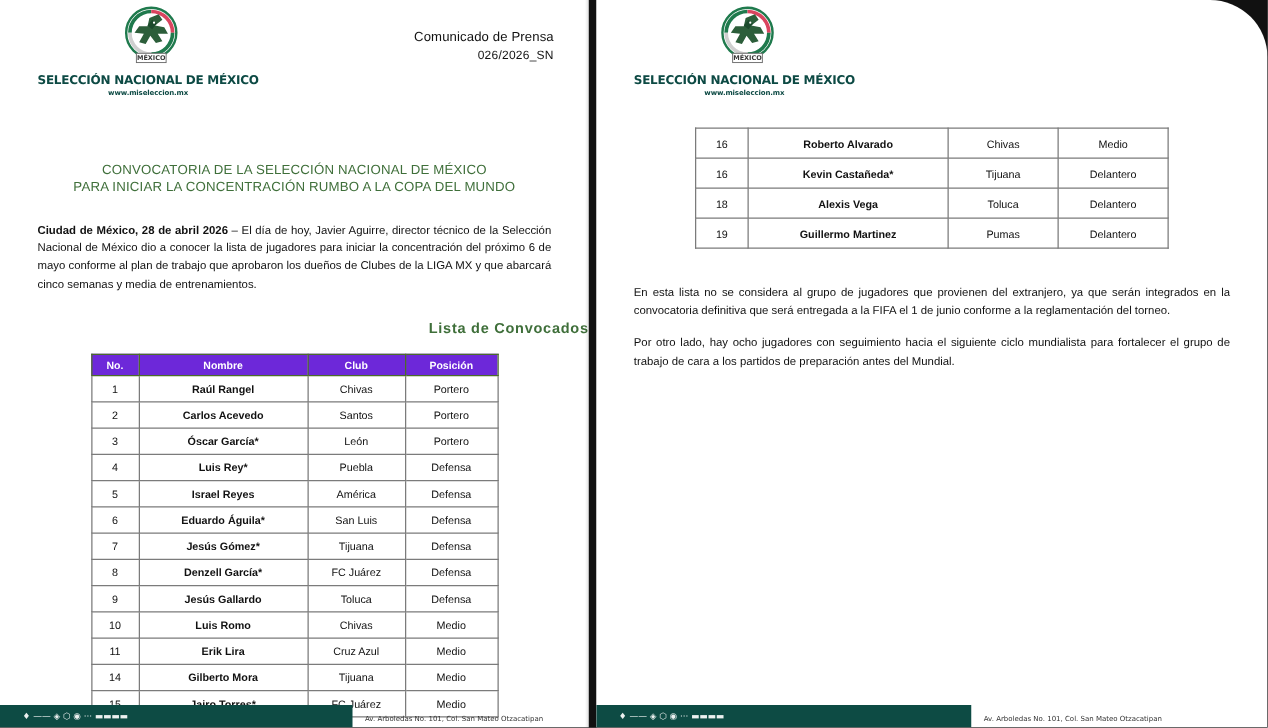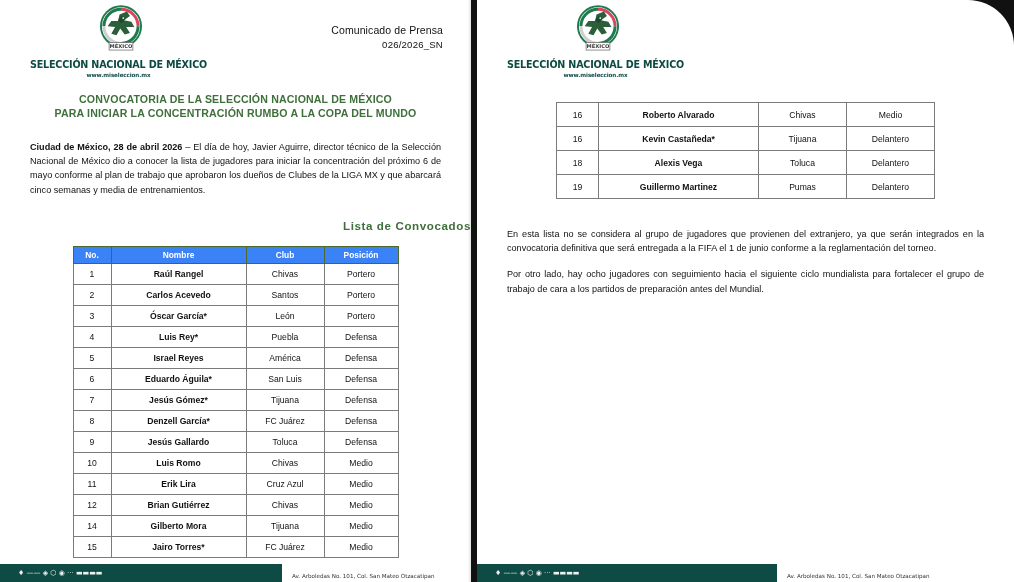--- a/index.html
+++ b/index.html
@@ -50,24 +50,24 @@
     letter-spacing: -0.1px;
     color: #0d4a44;
     margin-top: 2px;
   }
   .press-block { text-align: right; padding-top: 20px; }
   .press-title { font-size: 10.5px; color: #111; letter-spacing: .1px; }
   .press-code  { font-size: 9.6px; color: #111; margin-top: 3px; letter-spacing: .2px; }
 
   
   .doc-title {
-    margin-top: 15px;
+    margin-top: 52px;
     text-align: center;
     color: #3f6f3a;
-    font-weight: 700;
+    font-weight: 400;
     font-size: 10.6px;
     line-height: 13.5px;
     letter-spacing: .15px;
     padding: 0 16px;
   }
   .section-title {
     margin-top: 22px;
     text-align: right;
     color: #3f6f3a;
     font-weight: 700;
@@ -93,21 +93,21 @@
     border-collapse: collapse;
     font-size: 8.6px;
     color: #111;
   }
   table.roster th, table.roster td {
     border: 1px solid #7b7b7b;
     text-align: center;
     vertical-align: middle;
   }
   table.roster thead th {
-    background: #3b82f6;
+    background: #6d28d9;
     color: #ffffff;
     font-weight: 700;
     font-size: 8.4px;
     height: 17px;
     border-color: #4c6b2a;
   }
   table.roster tbody td { height: 21px; }
   table.roster td.c-no   { width: 38px; font-weight: 400; }
   table.roster td.c-name { width: 135px; font-weight: 700; }
   table.roster td.c-club { width: 78px; }
@@ -275,26 +275,20 @@
               <td class="c-club">Chivas</td>
               <td class="c-pos">Medio</td>
             </tr>
             <tr>
               <td class="c-no">11</td>
               <td class="c-name">Erik Lira</td>
               <td class="c-club">Cruz Azul</td>
               <td class="c-pos">Medio</td>
             </tr>
             <tr>
-              <td class="c-no">12</td>
-              <td class="c-name">Brian Gutiérrez</td>
-              <td class="c-club">Chivas</td>
-              <td class="c-pos">Medio</td>
-            </tr>
-            <tr>
               <td class="c-no">14</td>
               <td class="c-name">Gilberto Mora</td>
               <td class="c-club">Tijuana</td>
               <td class="c-pos">Medio</td>
             </tr>
             <tr>
               <td class="c-no">15</td>
               <td class="c-name">Jairo Torres*</td>
               <td class="c-club">FC Juárez</td>
               <td class="c-pos">Medio</td>

